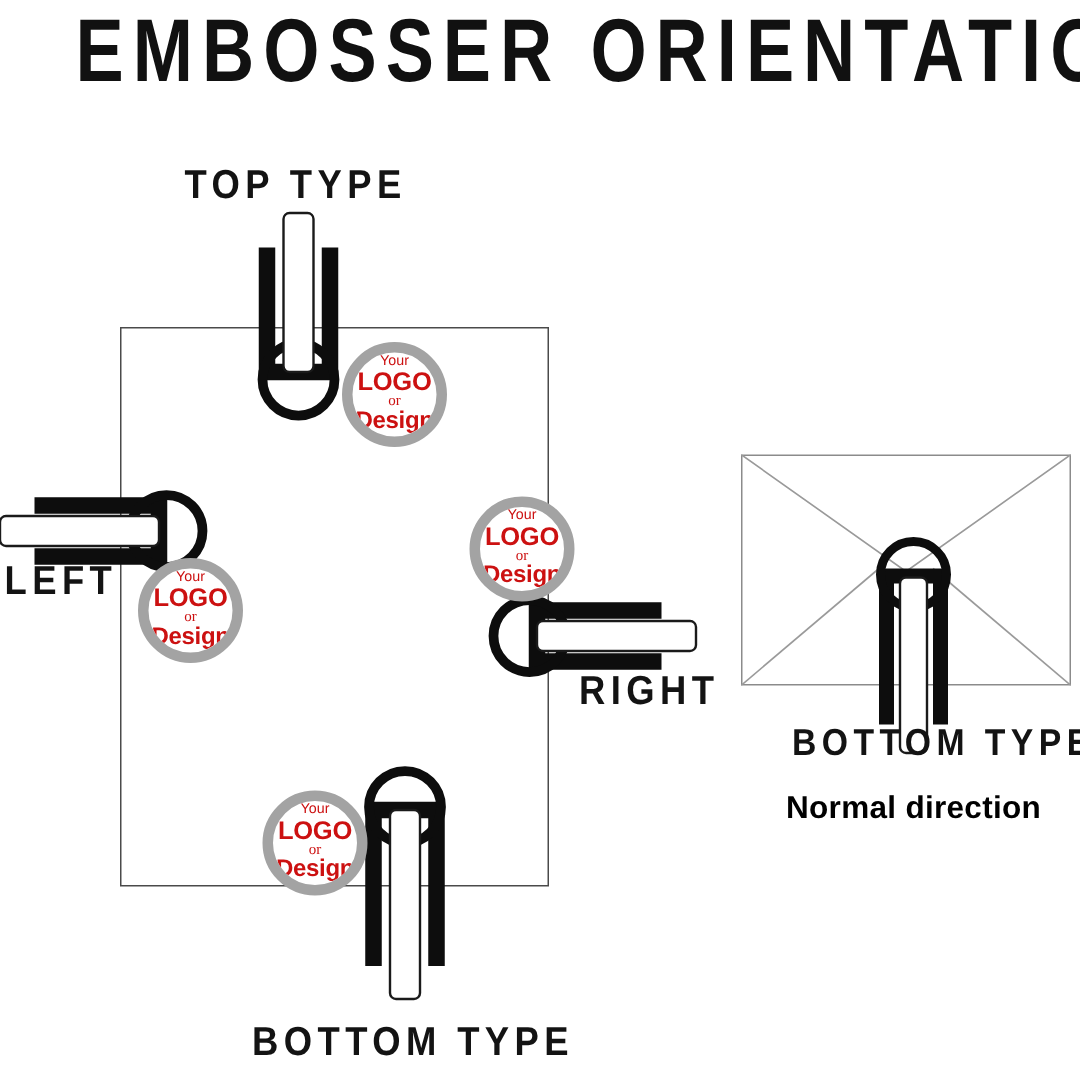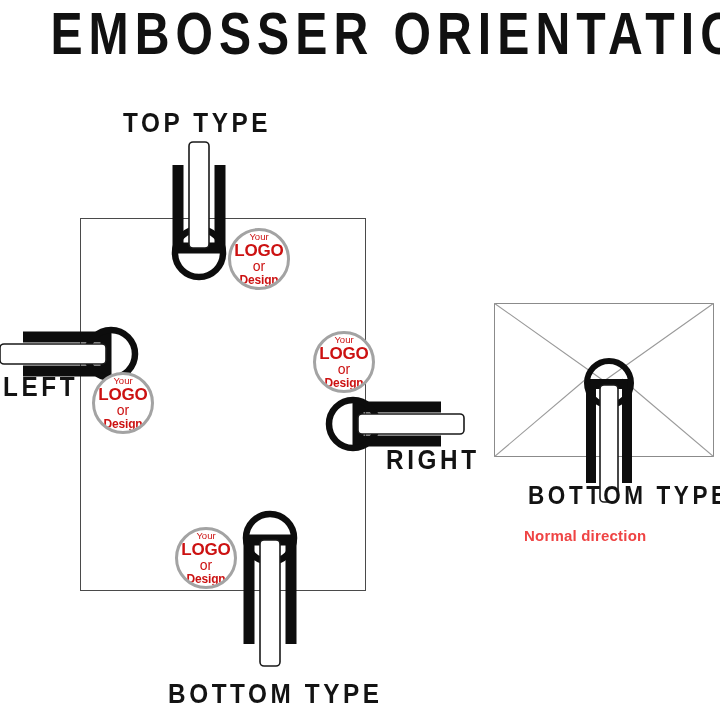--- a/index.html
+++ b/index.html
@@ -76,35 +76,35 @@
     height: 180px;
   }
   .embosser svg { display: block; width: 100%; height: 100%; overflow: visible;}
 
   
   .logo-circle {
     position: absolute;
     width: 56px;
     height: 56px;
     border-radius: 50%;
-    border: 3px solid #a3a3a3;
+    border: 7px solid #a3a3a3;
     background: #ffffff;
     display: flex;
     flex-direction: column;
     align-items: center;
     justify-content: center;
     color: #cc1111;
     font-family: "Liberation Sans", sans-serif;
     line-height: 1.02;
     overflow: hidden;
   }
   .logo-circle .l1 { font-size: 9.5px; font-weight: 400; }
   .logo-circle .l2 { font-size: 17px; font-weight: 700; letter-spacing: -0.2px;}
-  .logo-circle .l3 { font-size: 14px; font-weight: 400; }
-  .logo-circle .l4 { font-size: 12px; font-weight: 700; letter-spacing: -0.2px;}
+  .logo-circle .l3 { font-size: 10px; font-weight: 400; font-family: Liberation Serif, serif; }
+  .logo-circle .l4 { font-size: 16px; font-weight: 700; letter-spacing: -0.2px;}
 
   
   .lbl {
     position: absolute;
     font-family: "Liberation Sans", sans-serif;
     font-weight: 700;
     color: #131313;
     white-space: nowrap;
     letter-spacing: 4px;
     transform: scaleX(0.90);
@@ -114,22 +114,22 @@
   .lbl-right   { left: 386px;  top: 445px; font-size: 27px; transform-origin: left top;}
   .lbl-bottom  { left: 168px;  top: 679px; font-size: 27px; transform-origin: left top;}
   .lbl-env     { left: 528px;  top: 481px; font-size: 25px; transform-origin: left top;}
 
   .lbl-normal {
     position: absolute;
     left: 524px;
     top: 527px;
     font-family: "Liberation Sans", sans-serif;
     font-weight: 700;
-    font-size: 15px;
-    color: #ef4444;
+    font-size: 21px;
+    color: #000000;
     letter-spacing: 0.2px;
     white-space: nowrap;
   }
 </style>
 </head>
 <body>
 
 <div id="stage">
 
   <div class="title">EMBOSSER ORIENTATION</div>

